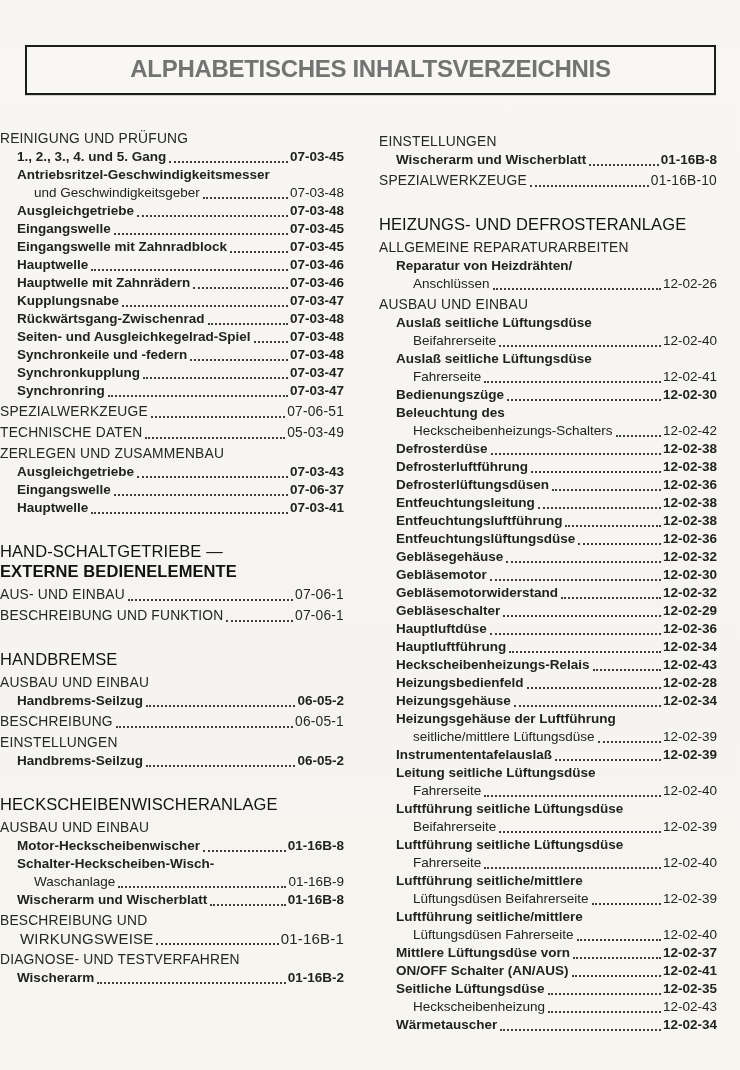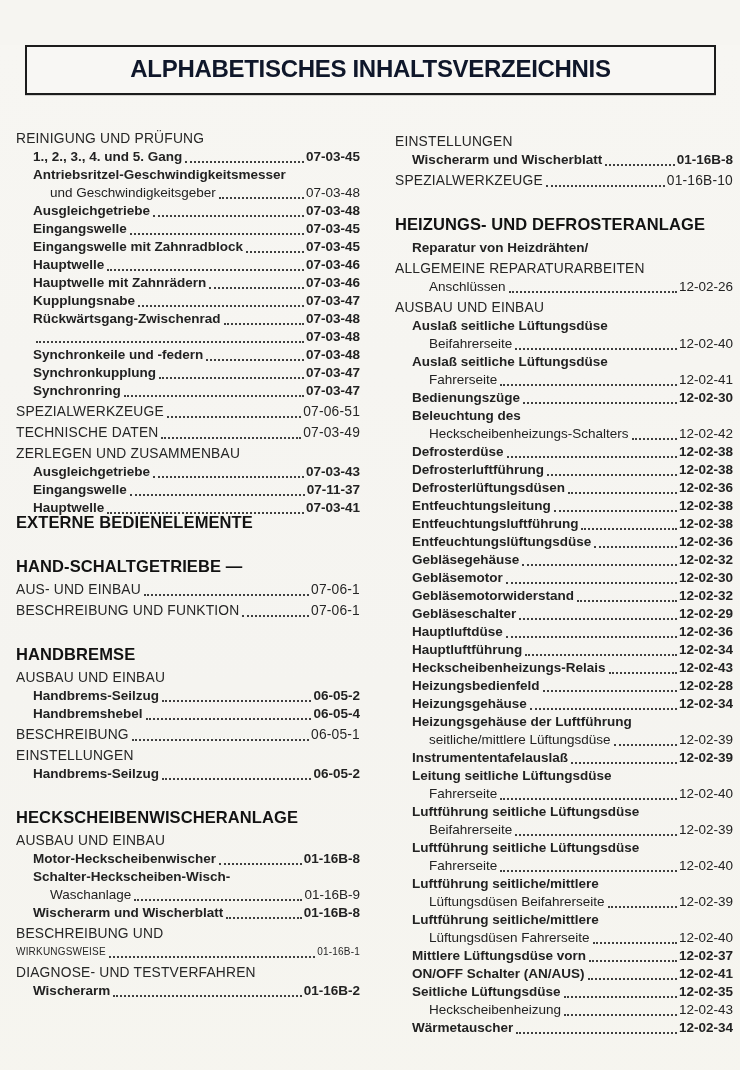--- a/index.html
+++ b/index.html
@@ -18,41 +18,41 @@
     background:#f8f7f4;
     text-align:center;
     padding:8px 0 10px 0;
     box-shadow:0 1px 0 rgba(0,0,0,0.15);
   }
   .title-box h1{
     margin:0;
     font-size:24px;
     font-weight:bold;
     letter-spacing:-0.3px;
-    color:#0f172a;
-  }
-  .cols{display:flex;padding-left:16px;margin-top:32px;}
+    color:#737373;
+  }
+  .cols{display:flex;margin-top:32px;}
   .col{display:block;}
   .col-left{width:344px;}
   .col-right{width:338px;margin-left:35px;padding-top:3px;}
   .row{
     display:flex;
     align-items:flex-end;
     line-height:18px;
     font-size:13.5px;
     color:#222;
   }
   .row .txt{white-space:nowrap;}
   .i1{padding-left:17px;font-weight:bold;}
   .i2{padding-left:34px;}
   .h2{margin-top:3px;font-size:13.8px;letter-spacing:0.2px;color:#262626;}
-  .h2c{font-size:10px;letter-spacing:0.2px;color:#262626;}
+  .h2c{font-size:15px;letter-spacing:0.2px;color:#262626;margin-left:20px;}
   .h1{
     margin-top:24px;margin-bottom:5px;
-    font-weight:bold;font-size:16.5px;line-height:20px;
+    font-weight:normal;font-size:16.5px;line-height:20px;
     letter-spacing:0.1px;color:#121212;
   }
   .h1c{
     margin-top:-5px;margin-bottom:5px;
     font-weight:bold;font-size:16.5px;line-height:20px;
     letter-spacing:0.1px;color:#121212;
   }
   .dots{
     flex:1 1 auto;
     min-width:10px;
@@ -115,20 +115,21 @@
           <span class="txt">Kupplungsnabe</span>
           <span class="dots"></span>
           <span class="pg">07-03-47</span>
         </div>
         <div class="row i1">
           <span class="txt">Rückwärtsgang-Zwischenrad</span>
           <span class="dots"></span>
           <span class="pg">07-03-48</span>
         </div>
         <div class="row i1">
+          <span class="txt">Seiten- und Ausgleichkegelrad-Spiel</span>
           <span class="dots"></span>
           <span class="pg">07-03-48</span>
         </div>
         <div class="row i1">
           <span class="txt">Synchronkeile und -federn</span>
           <span class="dots"></span>
           <span class="pg">07-03-48</span>
         </div>
         <div class="row i1">
           <span class="txt">Synchronkupplung</span>
@@ -141,46 +142,46 @@
           <span class="pg">07-03-47</span>
         </div>
         <div class="row h2">
           <span class="txt">SPEZIALWERKZEUGE</span>
           <span class="dots"></span>
           <span class="pg">07-06-51</span>
         </div>
         <div class="row h2">
           <span class="txt">TECHNISCHE DATEN</span>
           <span class="dots"></span>
-          <span class="pg">07-03-49</span>
+          <span class="pg">05-03-49</span>
         </div>
         <div class="row h2">
           <span class="txt">ZERLEGEN UND ZUSAMMENBAU</span>
         </div>
         <div class="row i1">
           <span class="txt">Ausgleichgetriebe</span>
           <span class="dots"></span>
           <span class="pg">07-03-43</span>
         </div>
         <div class="row i1">
           <span class="txt">Eingangswelle</span>
           <span class="dots"></span>
-          <span class="pg">07-11-37</span>
+          <span class="pg">07-06-37</span>
         </div>
         <div class="row i1">
           <span class="txt">Hauptwelle</span>
           <span class="dots"></span>
           <span class="pg">07-03-41</span>
+        </div>
+        <div class="row h1">
+          <span class="txt">HAND-SCHALTGETRIEBE —</span>
         </div>
         <div class="row h1c">
           <span class="txt">EXTERNE BEDIENELEMENTE</span>
         </div>
-        <div class="row h1">
-          <span class="txt">HAND-SCHALTGETRIEBE —</span>
-        </div>
         <div class="row h2">
           <span class="txt">AUS- UND EINBAU</span>
           <span class="dots"></span>
           <span class="pg">07-06-1</span>
         </div>
         <div class="row h2">
           <span class="txt">BESCHREIBUNG UND FUNKTION</span>
           <span class="dots"></span>
           <span class="pg">07-06-1</span>
         </div>
@@ -188,25 +189,20 @@
           <span class="txt">HANDBREMSE</span>
         </div>
         <div class="row h2">
           <span class="txt">AUSBAU UND EINBAU</span>
         </div>
         <div class="row i1">
           <span class="txt">Handbrems-Seilzug</span>
           <span class="dots"></span>
           <span class="pg">06-05-2</span>
         </div>
-        <div class="row i1">
-          <span class="txt">Handbremshebel</span>
-          <span class="dots"></span>
-          <span class="pg">06-05-4</span>
-        </div>
         <div class="row h2">
           <span class="txt">BESCHREIBUNG</span>
           <span class="dots"></span>
           <span class="pg">06-05-1</span>
         </div>
         <div class="row h2">
           <span class="txt">EINSTELLUNGEN</span>
         </div>
         <div class="row i1">
           <span class="txt">Handbrems-Seilzug</span>
@@ -264,25 +260,25 @@
           <span class="pg">01-16B-8</span>
         </div>
         <div class="row h2">
           <span class="txt">SPEZIALWERKZEUGE</span>
           <span class="dots"></span>
           <span class="pg">01-16B-10</span>
         </div>
         <div class="row h1">
           <span class="txt">HEIZUNGS- UND DEFROSTERANLAGE</span>
         </div>
+        <div class="row h2">
+          <span class="txt">ALLGEMEINE REPARATURARBEITEN</span>
+        </div>
         <div class="row i1">
           <span class="txt">Reparatur von Heizdrähten/</span>
-        </div>
-        <div class="row h2">
-          <span class="txt">ALLGEMEINE REPARATURARBEITEN</span>
         </div>
         <div class="row i2">
           <span class="txt">Anschlüssen</span>
           <span class="dots"></span>
           <span class="pg">12-02-26</span>
         </div>
         <div class="row h2">
           <span class="txt">AUSBAU UND EINBAU</span>
         </div>
         <div class="row i1">

